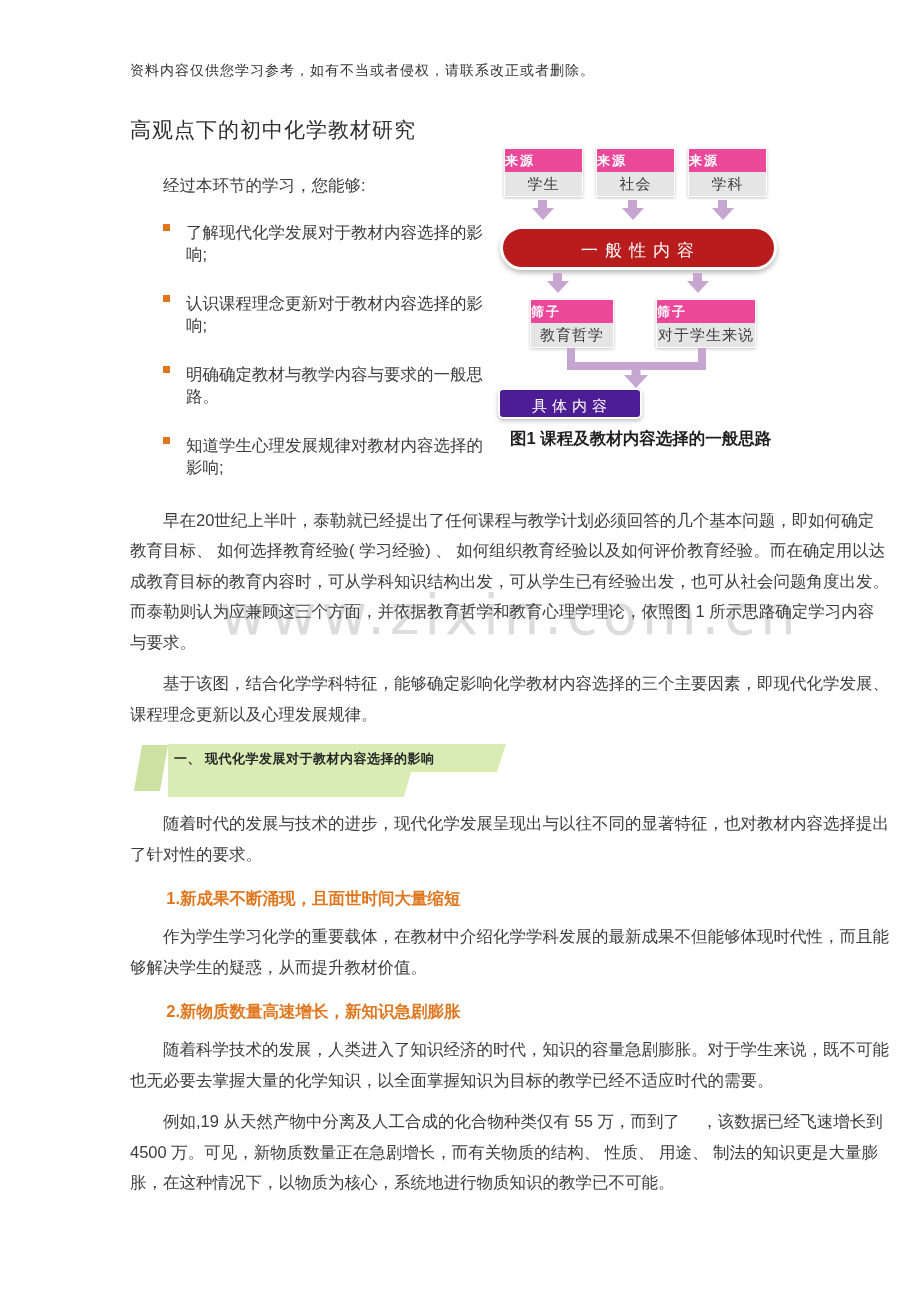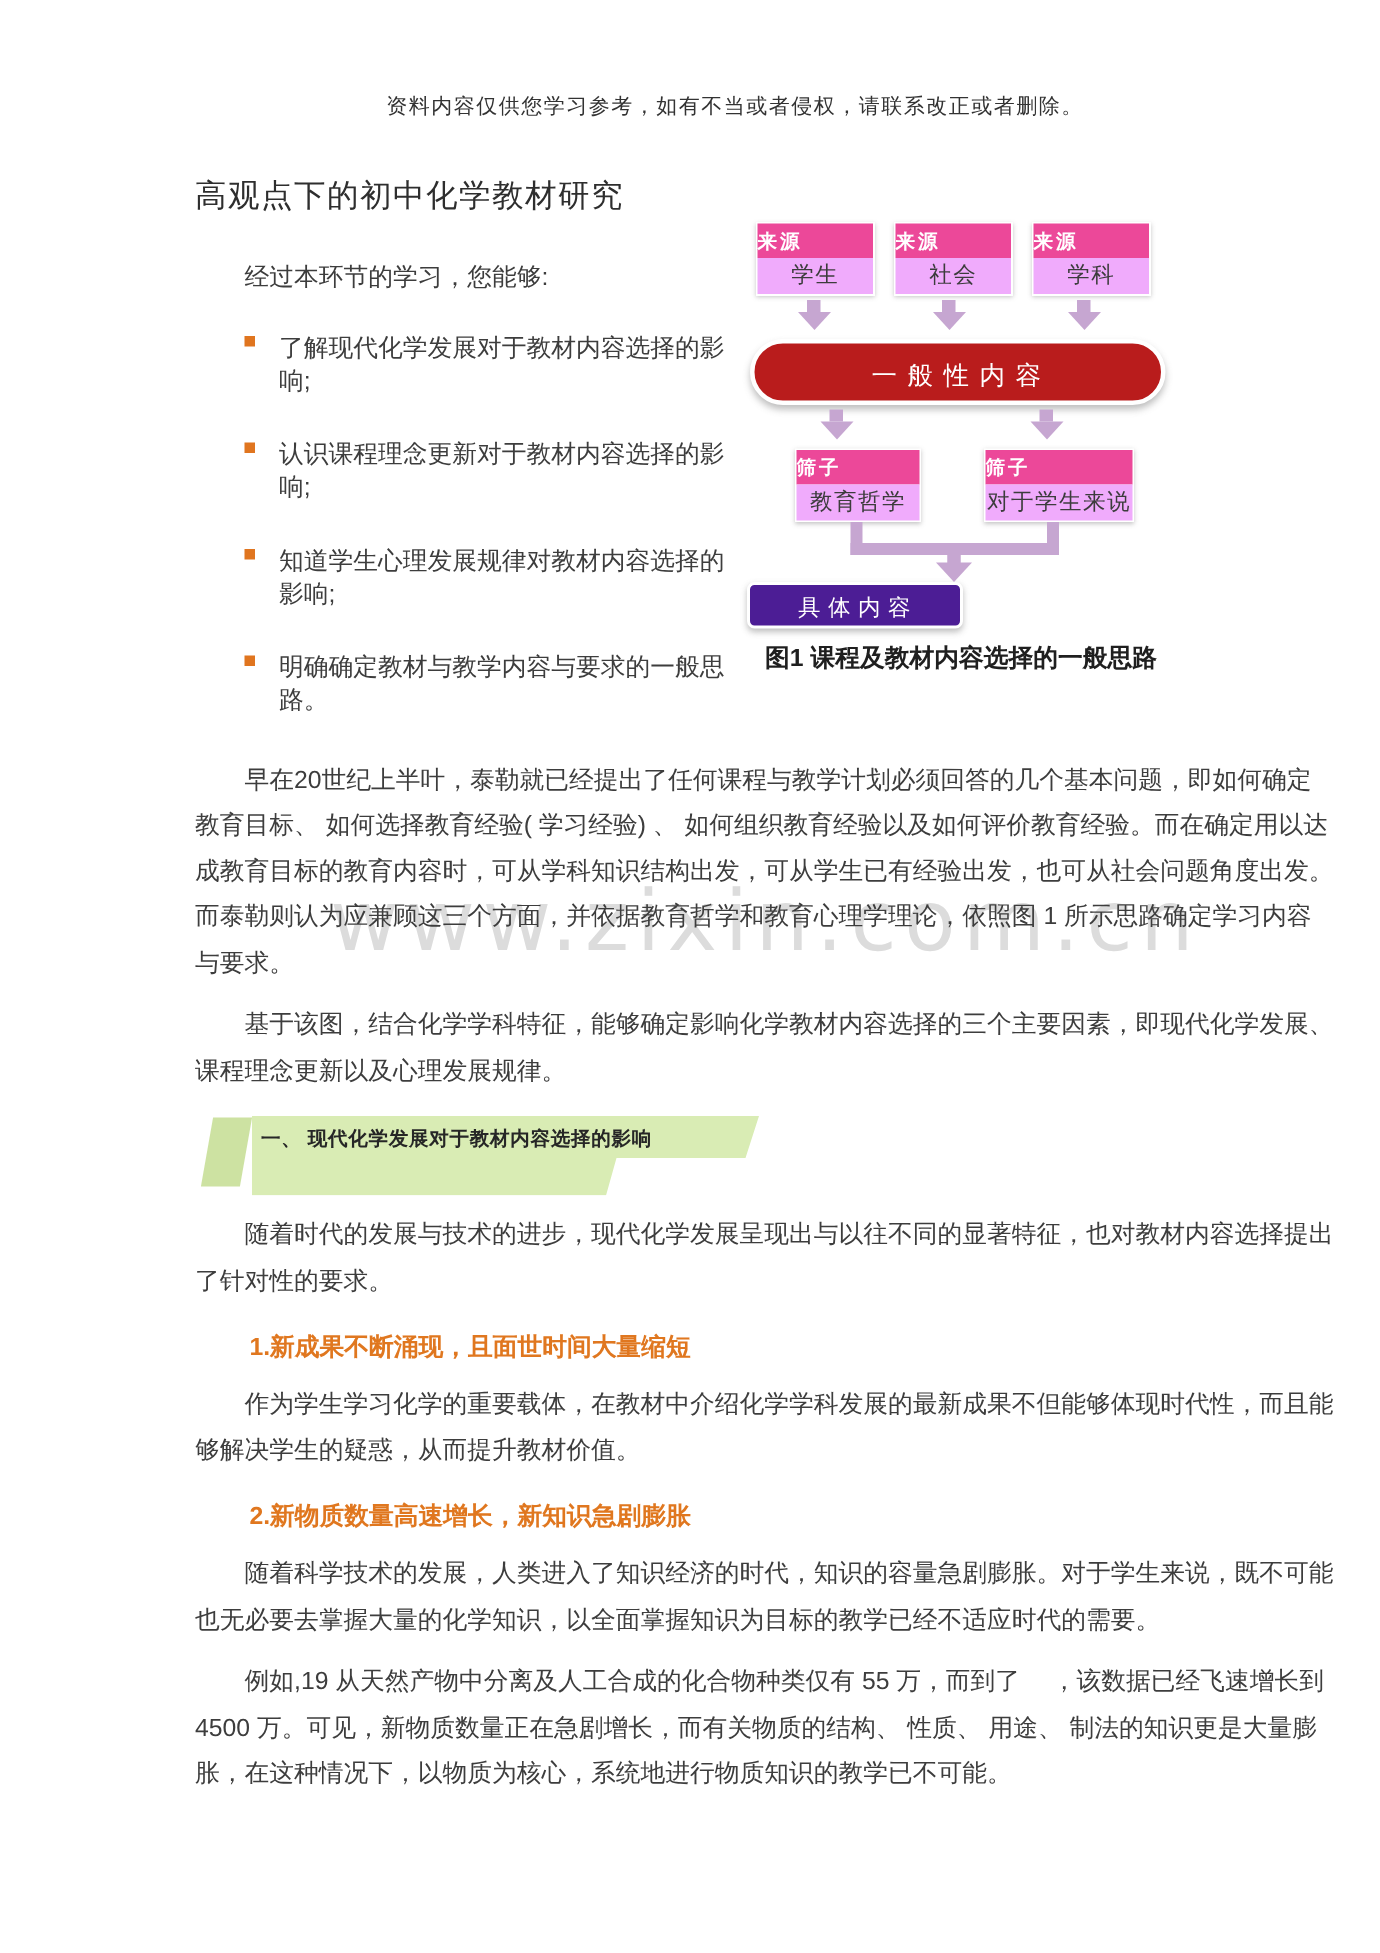--- a/index.html
+++ b/index.html
@@ -8,21 +8,21 @@
     font-family:"Liberation Sans","DejaVu Sans",sans-serif;color:#3d3d3d;
   }
   .page{position:relative;width:920px;height:1302px;}
   .watermark{
     position:absolute;left:220px;top:582px;z-index:0;
     font-family:"DejaVu Sans",sans-serif;font-size:56px;font-weight:400;
     color:#dcdcdc;letter-spacing:5px;white-space:nowrap;user-select:none;
   }
   .content{position:relative;z-index:1;padding:62px 30px 0 130px;}
   .disclaimer{
-    text-align:center;font-size:14px;color:#333;letter-spacing:1px;margin:0 40px 0 0;
+    font-size:14px;color:#333;letter-spacing:1px;margin:0 40px 0 0;
   }
   .doc-title{
     font-family:"Liberation Serif","DejaVu Serif",serif;
     font-size:21px;font-weight:400;color:#2e2e2e;margin:36px 0 0 0;letter-spacing:1px;
   }
   p{margin:0;font-size:16.5px;line-height:30.5px;color:#3d3d3d;}
   .indent{text-indent:2em;}
   .intro{margin-top:26px;}
   
   .figure{
@@ -30,21 +30,21 @@
   }
   .diagram{width:286px;}
   .src-row,.arrow-row,.filter-row{display:flex;}
   .src-row{margin-left:6px;gap:13px;}
   .dbox{width:77px;border:1px solid #fff;box-shadow:0 1px 3px rgba(90,90,90,.35);}
   .dbox-head{
     background:#ec4899;color:#fff;font-size:13px;font-weight:bold;
     height:23px;line-height:23px;text-align:left;letter-spacing:2px;
   }
   .dbox-body{
-    background:#f0abfc;color:#3c3c3c;font-size:15px;
+    background:#e5e5e5;color:#3c3c3c;font-size:15px;
     height:24px;line-height:24px;text-align:center;letter-spacing:1px;
   }
   .arrows-3{margin-left:6px;gap:13px;height:24px;align-items:flex-start;padding-top:3px;}
   .arrows-3 .acol{width:77px;display:flex;justify-content:center;}
   .arrows-2{margin-left:21px;height:26px;padding-top:3px;}
   .arrows-2 .acol{width:77px;display:flex;justify-content:center;}
   .arrows-2 .acol + .acol{margin-left:63px;}
   .arrow-down{display:inline-block;}
   .arrow-down .stem{display:block;width:9px;height:8px;background:#c6a6d1;margin:0 auto;}
   .arrow-down .head{
@@ -195,22 +195,22 @@
       </div>
 
       <div class="caption">图1 课程及教材内容选择的一般思路</div>
     </div>
 
     <p class="intro indent">经过本环节的学习，您能够:</p>
 
     <ul class="objectives">
       <li><span class="sq"></span><span>了解现代化学发展对于教材内容选择的影响;</span></li>
       <li><span class="sq"></span><span>认识课程理念更新对于教材内容选择的影响;</span></li>
+      <li><span class="sq"></span><span>明确确定教材与教学内容与要求的一般思路。</span></li>
       <li><span class="sq"></span><span>知道学生心理发展规律对教材内容选择的影响;</span></li>
-      <li><span class="sq"></span><span>明确确定教材与教学内容与要求的一般思路。</span></li>
     </ul>
 
     <p class="p1 indent">早在20世纪上半叶，泰勒就已经提出了任何课程与教学计划必须回答的几个基本问题，即如何确定教育目标、 如何选择教育经验( 学习经验) 、 如何组织教育经验以及如何评价教育经验。而在确定用以达成教育目标的教育内容时，可从学科知识结构出发，可从学生已有经验出发，也可从社会问题角度出发。而泰勒则认为应兼顾这三个方面，并依据教育哲学和教育心理学理论，依照图 1 所示思路确定学习内容与要求。</p>
 
     <p class="p-std indent">基于该图，结合化学学科特征，能够确定影响化学教材内容选择的三个主要因素，即现代化学发展、 课程理念更新以及心理发展规律。</p>
 
     <div class="banner-wrap">
       <div class="banner-accent"></div>
       <div class="banner">
         <div class="banner-text">一、 现代化学发展对于教材内容选择的影响</div>

